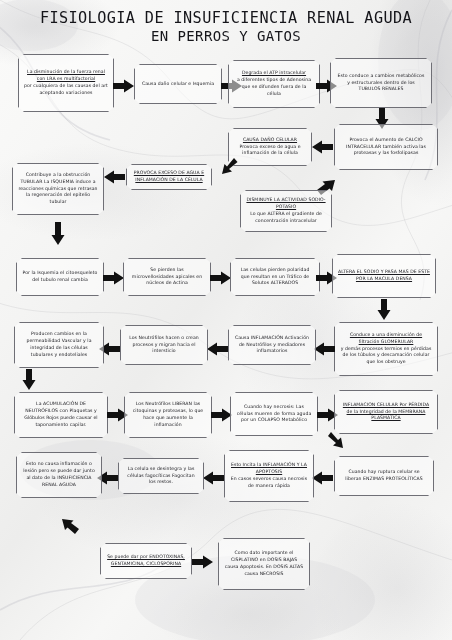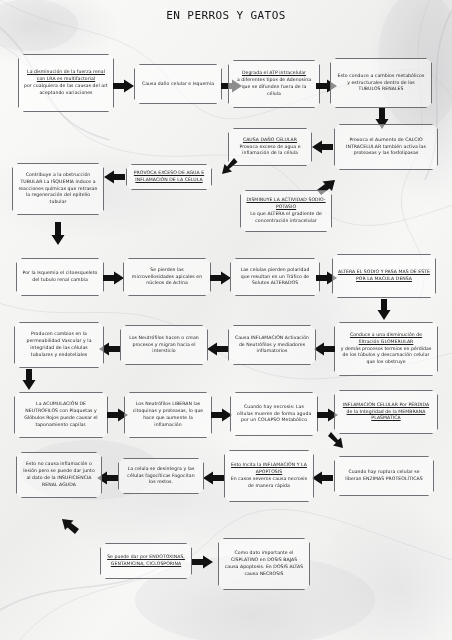--- a/index.html
+++ b/index.html
@@ -28,21 +28,21 @@
   
   .title{
     position:absolute;left:0;right:0;top:9px;
     text-align:center;
     font-family:"DejaVu Sans Mono", monospace;
     color:#15151a;
     letter-spacing:.4px;
     line-height:1.22;
   }
   .title .l1{display:block;font-size:15.2px;}
-  .title .l2{display:block;font-size:11px;}
+  .title .l2{display:block;font-size:14px;}
 
   
   .box{
     position:absolute;
     box-sizing:border-box;
     background:rgba(255,255,255,.52);
     border:1px solid #6f6f76;
     display:flex;align-items:center;justify-content:center;
     text-align:center;
     padding:4px 5px;
@@ -88,20 +88,21 @@
     <ellipse cx="30" cy="25" rx="48" ry="26"></ellipse>
     <ellipse cx="420" cy="60" rx="42" ry="70"></ellipse>
     <ellipse cx="255" cy="600" rx="120" ry="45"></ellipse>
     <ellipse cx="90" cy="470" rx="70" ry="30"></ellipse>
   </g>
 </svg>
 
 <div id="wrap">
 
   <div class="title">
+    <span class="l1">FISIOLOGIA DE INSUFICIENCIA RENAL AGUDA</span>
     <span class="l2">EN PERROS Y GATOS</span>
   </div>
 
   <div class="box" style="left:18px;top:54px;width:96px;height:58px;">
     <div class="inner">
       <u style="display: block;">La disminución de la fuerza renal con LRA es multifactorial</u>
       <span>por cualquiera de las causas del art aceptando variaciones</span>
     </div>
   </div>
 

